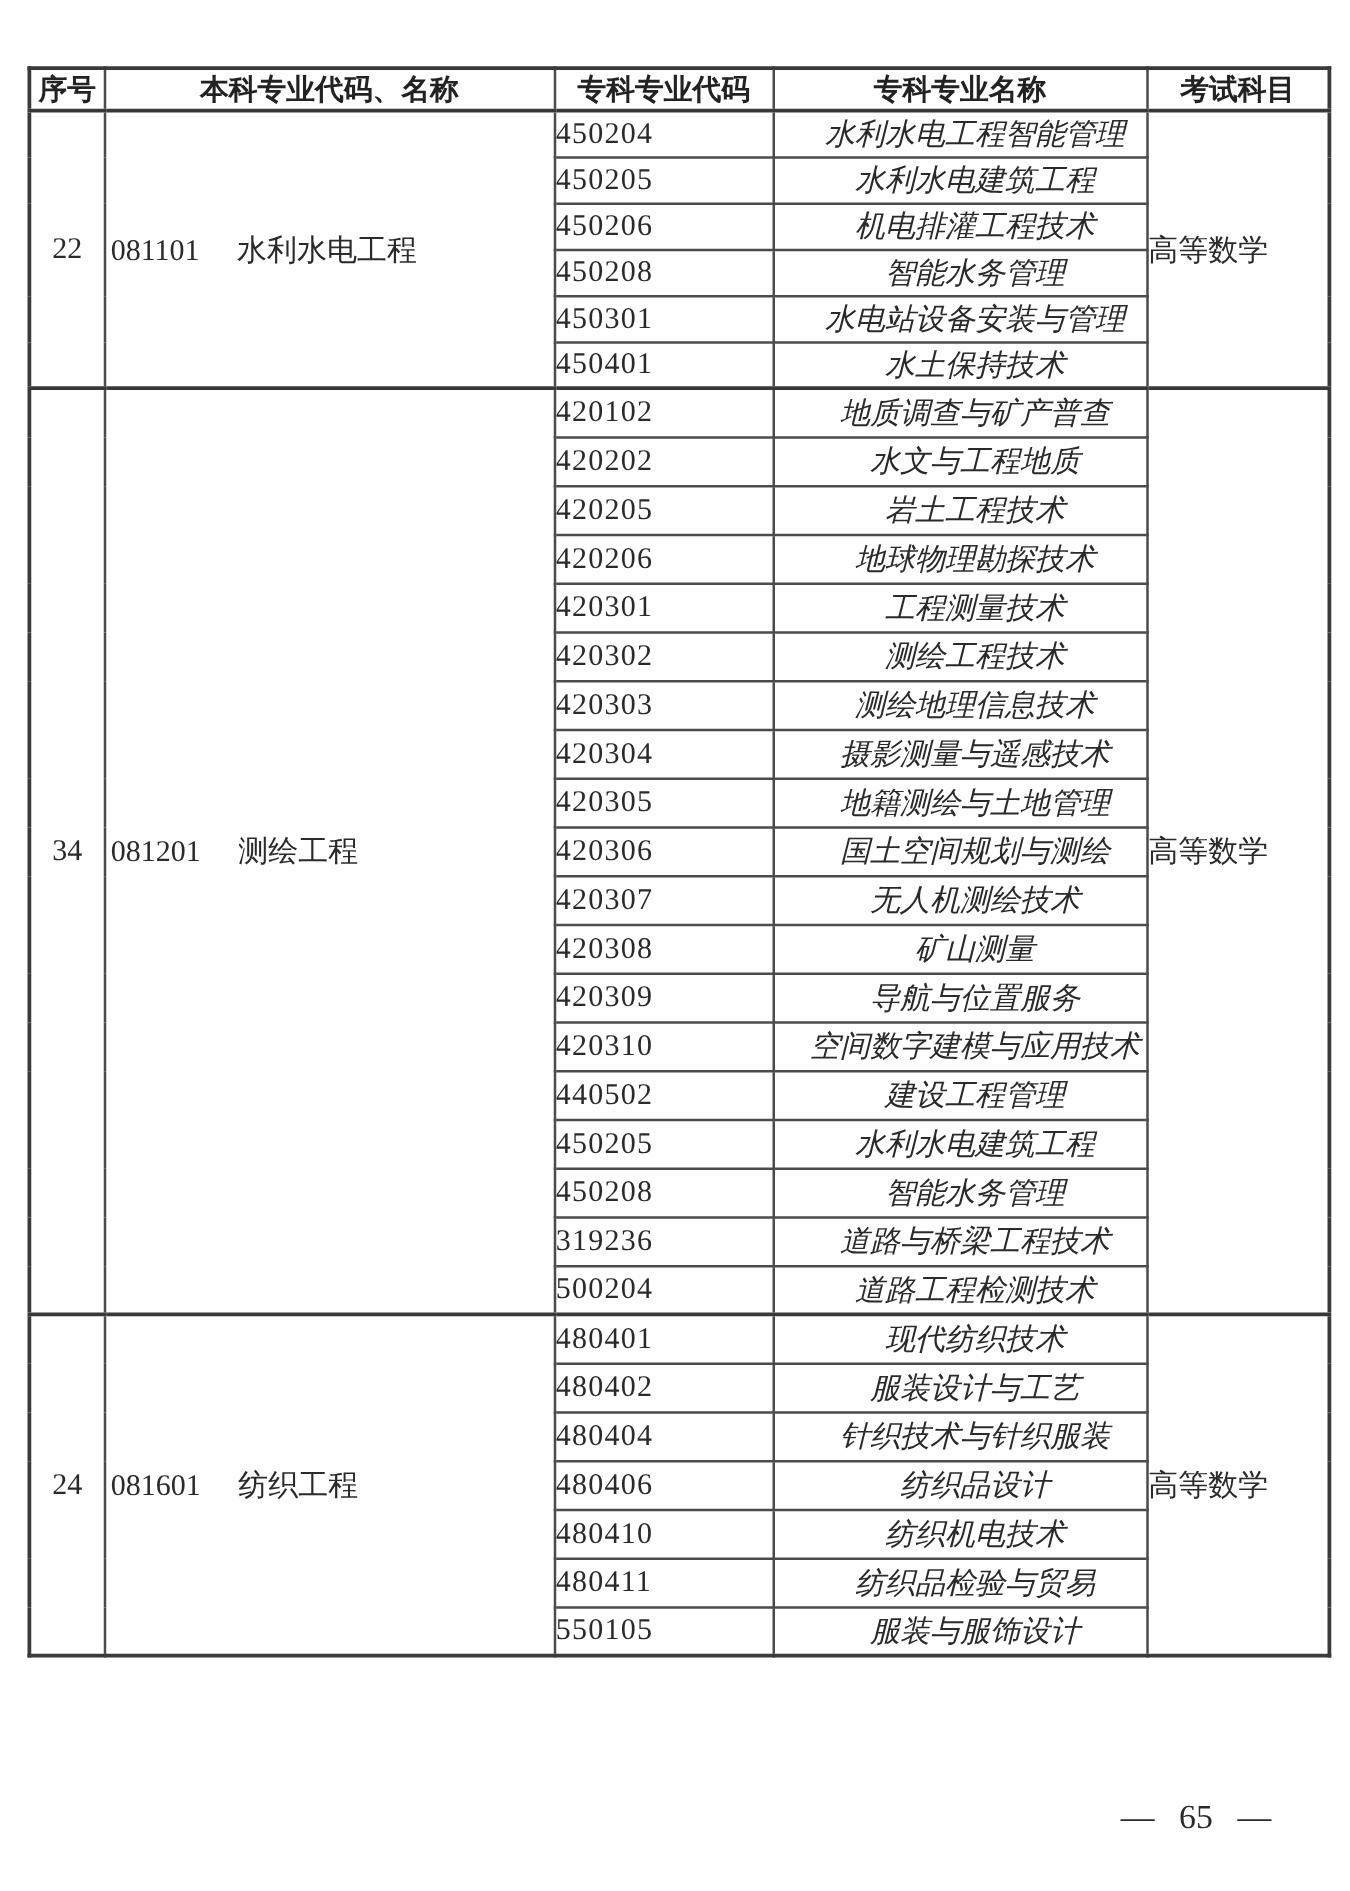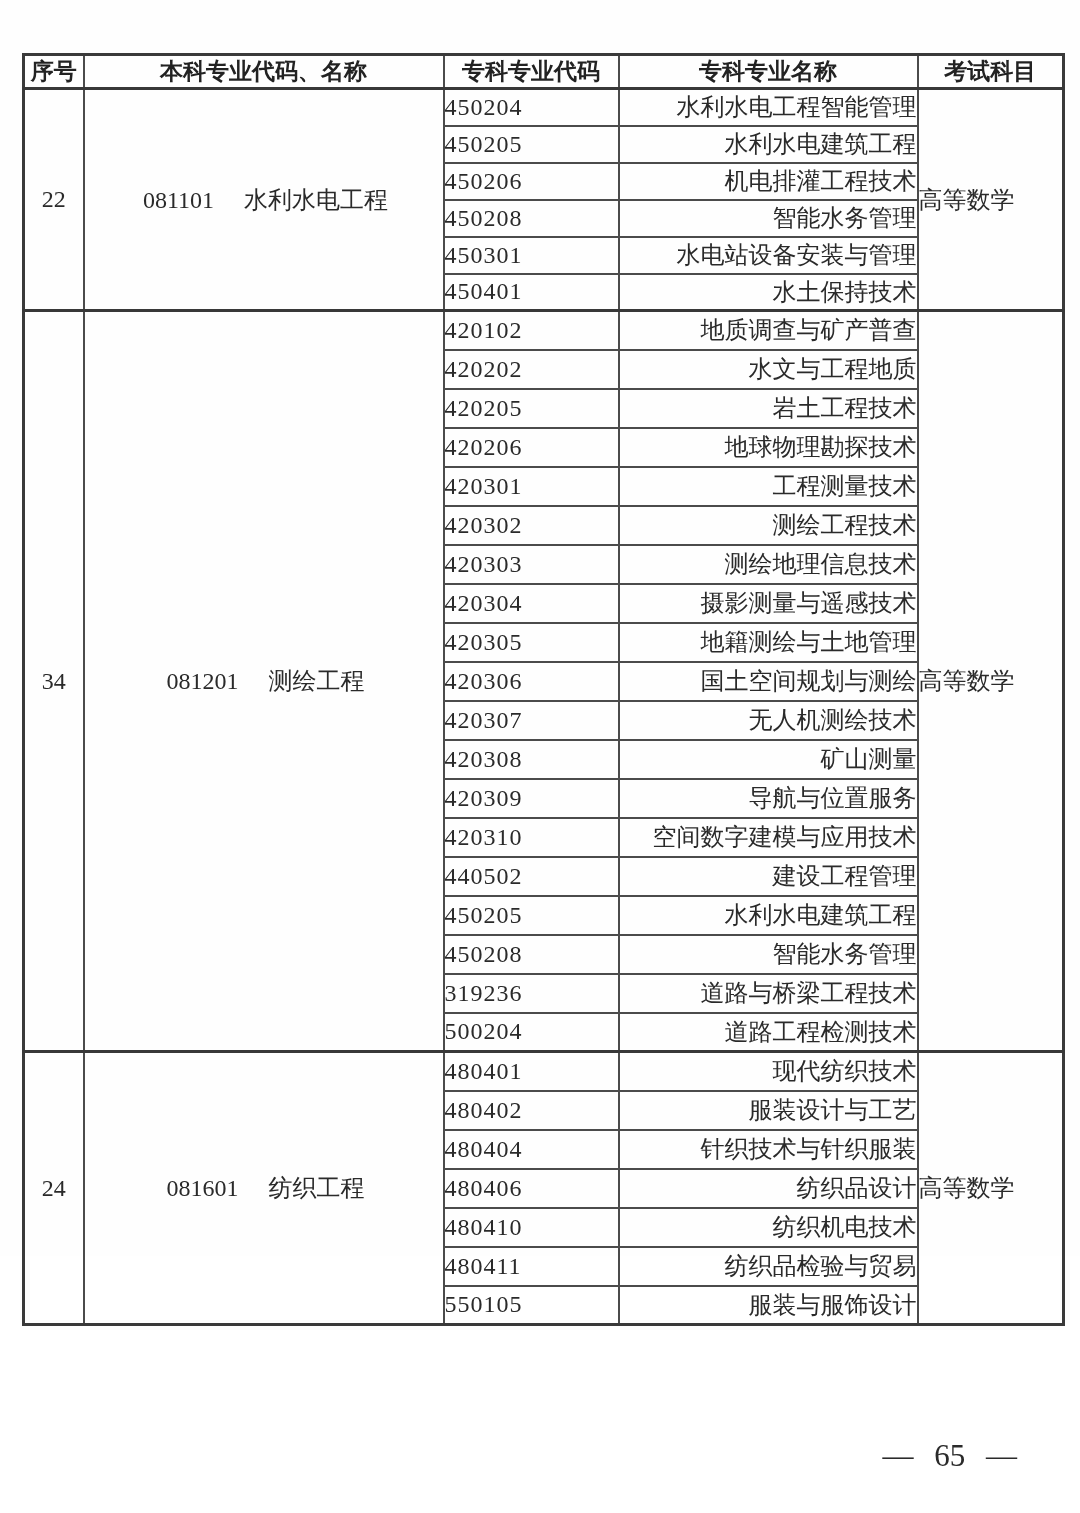--- a/index.html
+++ b/index.html
@@ -53,43 +53,44 @@
   tr.sec0 { height: 37px; }
   tr.sec1 { height: 39px; }
   tr.sec2 { height: 39px; }
   tr.section-start td { border-top: 3px solid #383838; }
   td.seq-cell {
     text-align: center;
     vertical-align: middle;
     margin-top: 32px;
   }
   td.undergrad-cell {
-    text-align: center;
+    text-align: left;
     vertical-align: middle;
     padding-left: 4px;
     margin-top: 18px;
   }
   td.undergrad-cell .undergrad-name { margin-left: 30px; }
   td.code-cell {
     vertical-align: middle;
     letter-spacing: 1px;
   }
   td.name-cell {
-    text-align: right;
+    text-align: center;
     vertical-align: middle;
     padding-left: 24px;
+    font-style: italic;
   }
   td.exam-cell {
     vertical-align: middle;
   }
   .page-number {
     position: absolute;
     top: 1438px;
     right: 63px;
-    font-size: 31px;
+    font-size: 27px;
     color: #2a2a2a;
     word-spacing: 13px;
     font-family: "Liberation Serif", serif;
   }
 </style>
 </head>
 <body>
 
 <div class="page">
 

